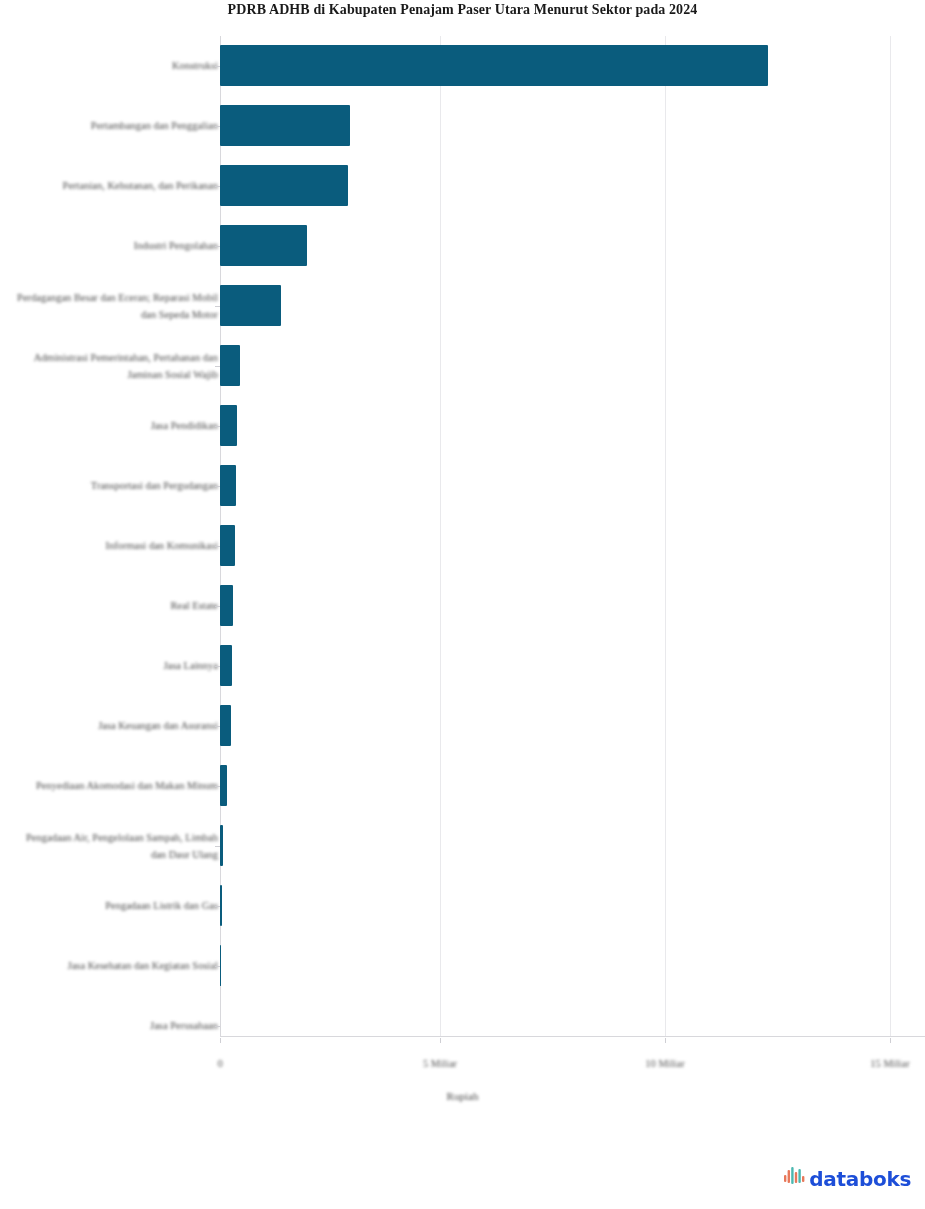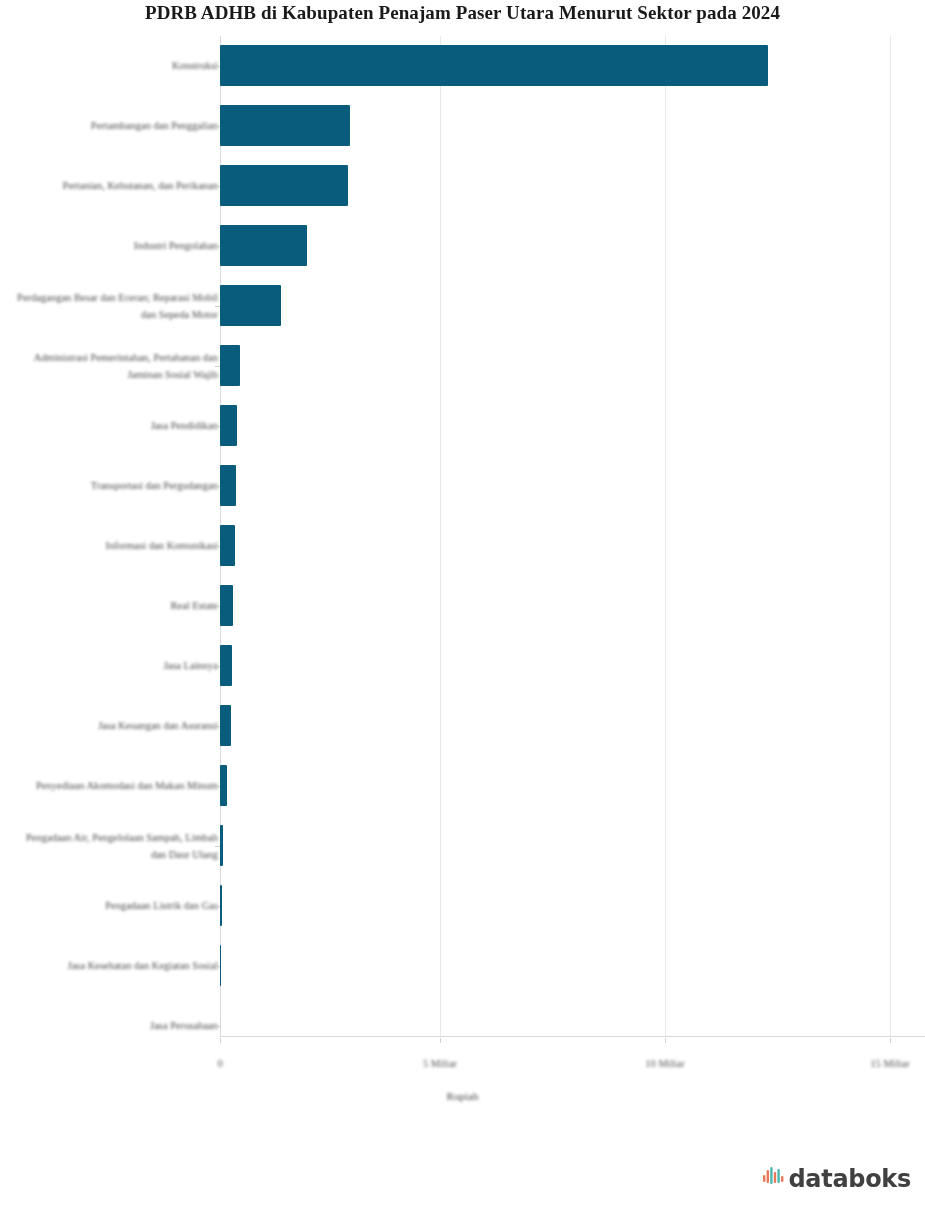--- a/index.html
+++ b/index.html
@@ -10,21 +10,21 @@
     color:#333;
     position:relative;
     overflow:hidden;
   }
   .chart-title{
     position:absolute;
     top:2px;left:0;width:925px;
     text-align:center;
     font-family:"Liberation Serif", serif;
     font-weight:bold;
-    font-size:19px;
+    font-size:14px;
     color:#1a1a1a;
     letter-spacing:0.1px;
   }
   .plot-wrap{
     position:absolute;
     left:0;top:36px;
     width:925px;height:1024px;
   }
   
   .gridlines{position:absolute;left:0;top:0;width:925px;height:1000px;}
@@ -92,23 +92,23 @@
     -webkit-filter:blur(1.5px);
   }
   .logo{
     position:absolute;
     right:14px;bottom:18px;
     display:flex;align-items:center;gap:3px;
   }
   .logo-mark{display:block;}
   .logo-text{
     font-family:"DejaVu Sans", sans-serif;
-    font-size:24px;
+    font-size:20px;
     font-weight:600;
-    color:#404040;
+    color:#1d4ed8;
     letter-spacing:-0.3px;
     line-height:1;
   }
 </style>
 </head>
 <body>
 
 <div class="chart-title">PDRB ADHB di Kabupaten Penajam Paser Utara Menurut Sektor pada 2024</div>
 
 <div class="plot-wrap">

